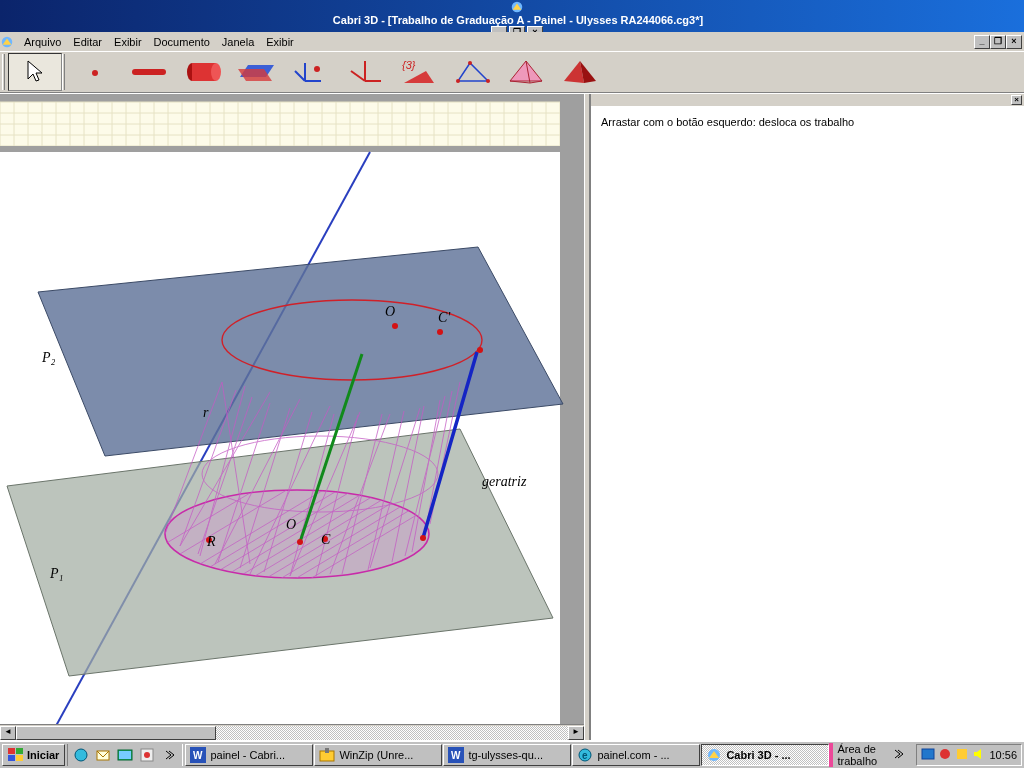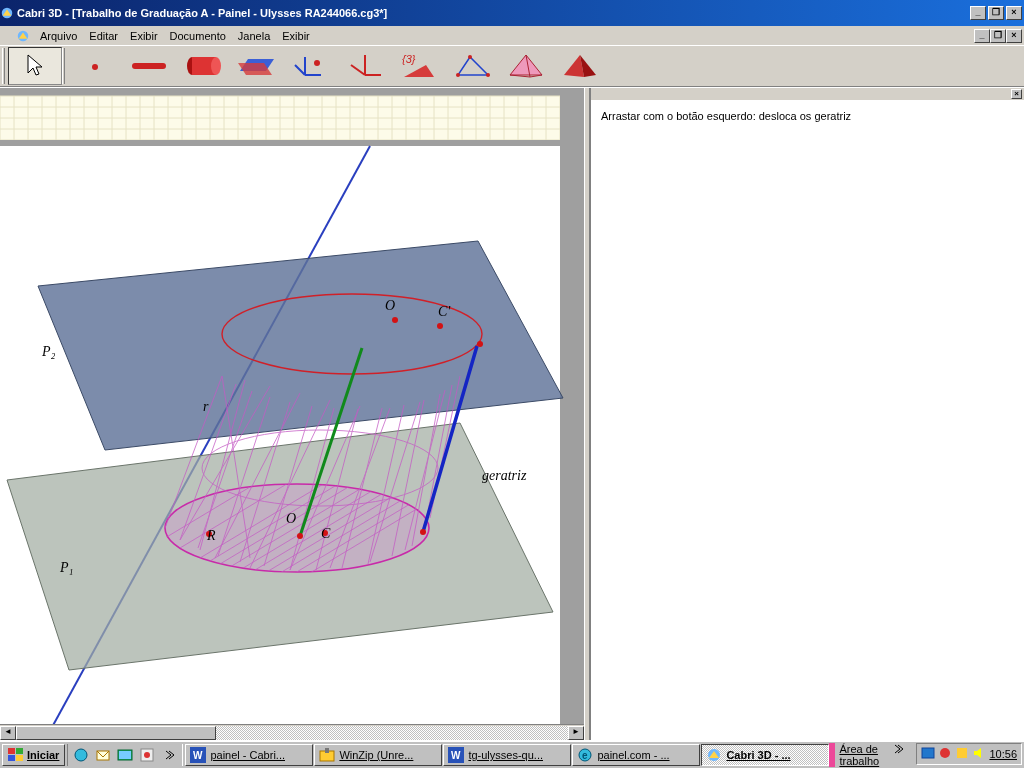--- a/index.html
+++ b/index.html
@@ -4,38 +4,39 @@
 <style>
   * { box-sizing: border-box; margin: 0; padding: 0; }
   body {
     width: 1024px; height: 768px; overflow: hidden;
     font-family: "MS Sans Serif", Tahoma, Arial, sans-serif;
     font-size: 11px; background: #c0c0c0;
     display: flex; flex-direction: column;
   }
   
   .titlebar {
-    height: 26px;
+    height: 32px;
     background: linear-gradient(to right, #0b246b, #1a6fdc);
     color: #fff; display: flex; align-items: center;
-    padding-left: 0;
+    padding-left: 12px;
+    flex-direction: column;
   }
   .titlebar .appicon { width: 14px; height: 14px; margin-right: 3px; display:inline-block; }
   .titlebar .title { font-weight: bold; flex: 1; }
   .win-controls { display: flex; gap: 2px; margin-right: 2px; }
   .win-btn {
     width: 16px; height: 14px; background: #c0c0c0;
     border: 1px solid #fff; border-right-color:#404040; border-bottom-color:#404040;
     font-size: 9px; text-align: center; line-height: 10px; font-weight: bold;
     color:#000;
   }
   
   .menubar {
     height: 19px; background: #d4d0c8; display: flex; align-items: center;
-    padding-left: 16px;
+    padding-left: 0;
   }
   .menubar .icon { width:14px; height:14px; margin-right:4px; }
   .menubar .menu-item { padding: 2px 6px; cursor: default; }
   .mdi-controls { margin-left:auto; display:flex; gap:0px; margin-right:2px; }
   .mdi-controls .win-btn { width:16px; height:14px; }
   
   .toolbar {
     height: 42px; background: #d4d0c8; display: flex; align-items: center;
     border-top: 1px solid #fff; border-bottom: 1px solid #808080;
     padding-left: 2px; gap: 0px;
@@ -91,21 +92,21 @@
   .help-close .x { width:11px; height:10px; font-size:8px; text-align:center; font-weight:bold;
     border:1px solid #fff; border-right-color:#404040; border-bottom-color:#404040; background:#c0c0c0; line-height:8px;}
   .help-body { padding: 8px 10px; color:#000; }
   .help-title-row { display:flex; align-items:center; gap:30px; margin-bottom:12px; }
   .help-cursor svg { width:18px; height:24px; }
   .help-title { font-weight:bold; color:#0b1b7a; }
   .help-body p { margin: 2px 0; font-size:11px; }
   
   .taskbar {
     height: 28px; background:#c0c0c0; display:flex; align-items:center;
-    border-top:2px solid #fff; padding:1px 2px;text-decoration:underline;
+    border-top:2px solid #fff; padding:1px 2px;
   }
   .start-btn {
     height:22px; padding:0 5px; display:flex; align-items:center; gap:3px;
     border:1px solid #fff; border-right-color:#404040; border-bottom-color:#404040;
     background:#c0c0c0; font-weight:bold;
   }
   .start-btn .winlogo { width:16px; height:14px; }
   .ql { display:flex; gap:0px; margin-left:2px; border-left:1px solid #808080; border-right:1px solid #fff; padding:0 2px;}
   .ql-item { width:22px; height:22px; display:flex; align-items:center; justify-content:center;}
   .task-items { display:flex; gap:1px; margin-left:2px; flex:0 0 auto; }
@@ -114,22 +115,22 @@
     border:1px solid #fff; border-right-color:#404040; border-bottom-color:#404040;
     background:#c0c0c0; font-size:11px; overflow:hidden; white-space:nowrap;
   }
   .task-btn.active {
     border:1px solid #404040; border-right-color:#fff; border-bottom-color:#fff;
     background: repeating-conic-gradient(#fff 0 25%, #c0c0c0 0 50%) 0/2px 2px;
     font-weight:bold;
   }
   .task-btn .ticon { width:16px; height:16px; flex-shrink:0; }
   .desk-toolbar {
-    margin-left:auto; display:flex; gap:12px;
-    border-left:6px solid #ec4899; padding-left:4px;
+    margin-left:auto; display:flex; align-items:center; gap:12px;
+    border-left:4px solid #ec4899; padding-left:4px;
   }
   .tray {
     display:flex; align-items:center; gap:3px;
     border:1px solid #808080; border-right-color:#fff; border-bottom-color:#fff;
     padding:8px 4px; height:22px;
   }
   .tray .clock { font-size:11px; }
   
   .scene-label {
     position:absolute; font-family: Georgia, 'Times New Roman', serif;
@@ -297,21 +298,21 @@
         <circle cx="325" cy="445" r="3" fill="#d31214"></circle>
         <circle cx="209" cy="446" r="3" fill="#d31214"></circle>
         <circle cx="423" cy="444" r="3" fill="#d31214"></circle>
         <circle cx="395" cy="232" r="3" fill="#d31214"></circle>
         <circle cx="440" cy="238" r="3" fill="#d31214"></circle>
         <circle cx="480" cy="256" r="3" fill="#d31214"></circle>
 
       </svg>
 
       <span class="scene-label" style="left:42px; top:256px;">P₂</span>
-      <span class="scene-label" style="left:60px; top:472px;">P₁</span>
+      <span class="scene-label" style="left:50px; top:472px;">P₁</span>
       <span class="scene-label" style="left:203px; top:311px;">r</span>
       <span class="scene-label" style="left:207px; top:440px;">R</span>
       <span class="scene-label" style="left:286px; top:423px;">O</span>
       <span class="scene-label" style="left:321px; top:438px;">C</span>
       <span class="scene-label" style="left:385px; top:210px;">O</span>
       <span class="scene-label" style="left:438px; top:216px;">C'</span>
       <span class="scene-label" style="left:482px; top:380px;">geratriz</span>
     </div>
     <div class="scroll-h">
       <div class="scroll-btn">◄</div>
@@ -321,21 +322,21 @@
     </div>
   </div>
 
   <div class="splitter"></div>
 
   <div class="help-pane">
     <div class="help-close">
       <div class="x">×</div>
     </div>
     <div class="help-body">
-      <p>Arrastar com o botão esquerdo: desloca os geratriz</p>
+      <p>Arrastar com o botão esquerdo: desloca os trabalho</p>
     </div>
   </div>
 </div>
 
 <div class="taskbar">
   <div class="start-btn">
     <span class="winlogo">
       <svg viewBox="0 0 16 14">
           <rect x="0" y="0" width="7" height="6" fill="#d33"></rect>
           <rect x="8" y="0" width="7" height="6" fill="#3a3"></rect>

